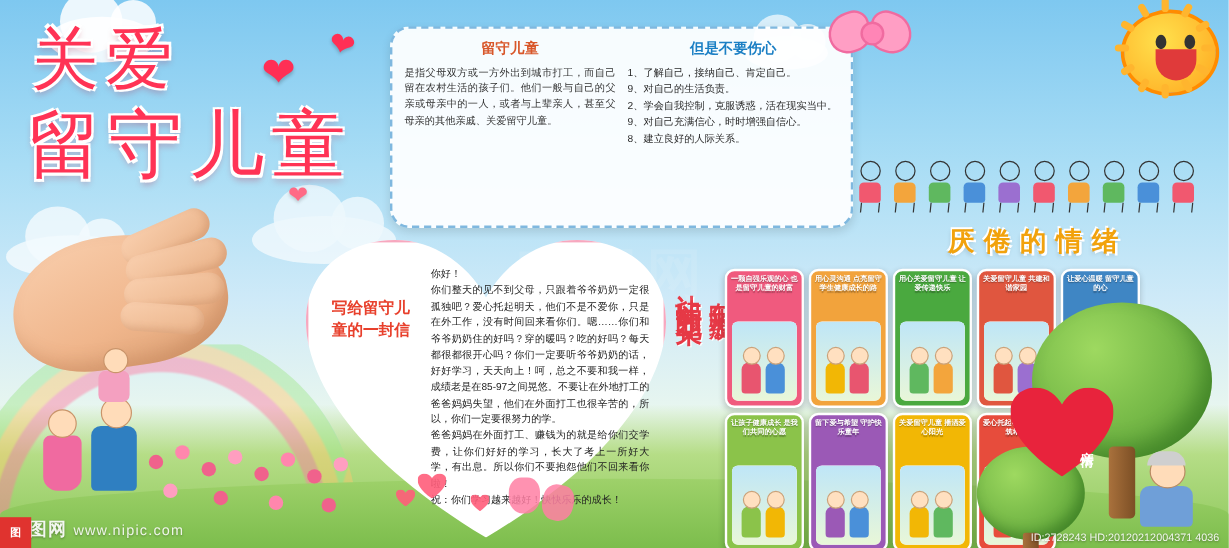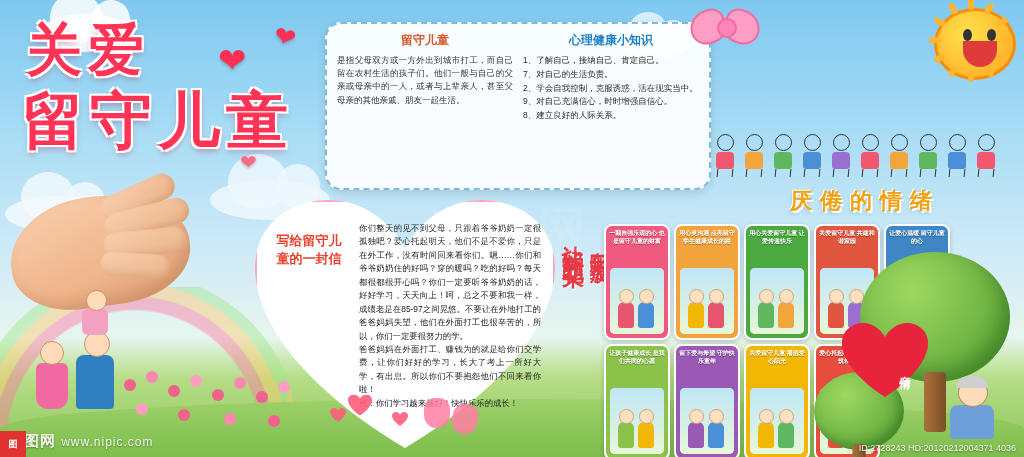--- a/index.html
+++ b/index.html
@@ -76,21 +76,21 @@
   }
 
   
   .title-block {
     position: absolute;
     left: 22px; top: 22px;
     width: 290px;
   }
   .main-title-1, .main-title-2 {
     font-family: "DejaVu Sans", sans-serif;
-    font-weight: bold;
+    font-weight: normal;
     color: #ff3355;
     text-shadow:
       2px 2px 0 #fff, -2px -2px 0 #fff, 2px -2px 0 #fff, -2px 2px 0 #fff,
       0 4px 6px rgba(180,0,40,0.35);
     letter-spacing: 6px;
     line-height: 1;
   }
   .main-title-1 { font-size: 56px; margin-left: 4px; }
   .main-title-2 { font-size: 62px; margin-top: 12px; }
   .title-heart {
@@ -245,21 +245,21 @@
   }
   .heart-shape {
     position: absolute; inset: 0;
     background: #ffffff;
     border: 2px solid #f7a8bf;
     box-shadow: 0 4px 10px rgba(0,0,0,.12);
     clip-path: path("M150,248 C 20,170 0,100 0,68 C 0,22 38,0 74,0 C 108,0 136,22 150,48 C 164,22 192,0 226,0 C 262,0 300,22 300,68 C 300,100 280,170 150,248 Z");
   }
   .heart-letter-title {
     position: absolute;
-    left: 16px; top: 32px;
+    left: 16px; top: 48px;
     width: 76px;
     font-size: 13px;
     font-weight: bold;
     color: #e8402c;
     line-height: 1.35;
     text-align: center;
   }
   .heart-letter-body {
     position: absolute;
     left: 14px; top: 22px;
@@ -458,27 +458,27 @@
   <div class="hand">
     <div class="finger f1"></div>
     <div class="finger f2"></div>
     <div class="finger f3"></div>
     <div class="finger f4"></div>
   </div>
 
   <div class="note-box">
     <div class="note-col">
       <div class="note-title">留守儿童</div>
-      <div class="note-text">是指父母双方或一方外出到城市打工，而自己留在农村生活的孩子们。他们一般与自己的父亲或母亲中的一人，或者与上辈亲人，甚至父母亲的其他亲戚、朋友一起生活。</div>
+      <div class="note-text">是指父母双方或一方外出到城市打工，而自己留在农村生活的孩子们。他们一般与自己的父亲或母亲中的一人，或者与上辈亲人，甚至父母亲的其他亲戚、关爱留守儿童。</div>
     </div>
     <div class="note-col">
-      <div class="note-title blue">心理健康小知识</div>
+      <div class="note-title blue">但是不要伤心</div>
       <div class="note-list">
         <div>1、了解自己，接纳自己、肯定自己。</div>
-        <div>7、对自己的生活负责。</div>
+        <div>9、对自己的生活负责。</div>
         <div>2、学会自我控制，克服诱惑，活在现实当中。</div>
         <div>9、对自己充满信心，时时增强自信心。</div>
         <div>8、建立良好的人际关系。</div>
       </div>
     </div>
   </div>
 
   <div class="bow">
     <div class="lobe l"></div>
     <div class="lobe r"></div>
@@ -556,20 +556,21 @@
         <div class="body" style="background:#f1586f"></div>
         <div class="legs"></div>
       </div>
   </div>
   <div class="right-head2">厌倦的情绪</div>
 
   <div class="heart-letter">
     <div class="heart-shape"></div>
     <div class="heart-letter-title">写给留守儿童的一封信</div>
     <div class="heart-letter-body">
+      <span class="l">你好！</span>
       <span class="l">你们整天的见不到父母，只跟着爷爷奶奶一定很孤独吧？爱心托起明天，他们不是不爱你，只是在外工作，没有时间回来看你们。嗯……你们和爷爷奶奶住的好吗？穿的暖吗？吃的好吗？每天都很都很开心吗？你们一定要听爷爷奶奶的话，好好学习，天天向上！呵，总之不要和我一样，成绩老是在85-97之间晃悠。不要让在外地打工的爸爸妈妈失望，他们在外面打工也很辛苦的，所以，你们一定要很努力的学。</span>
       <span class="l">爸爸妈妈在外面打工、赚钱为的就是给你们交学费，让你们好好的学习，长大了考上一所好大学，有出息。所以你们不要抱怨他们不回来看你啦！</span>
       <span class="l">祝：你们学习越来越好！快快乐乐的成长！</span>
     </div>
   </div>
 
   <div class="vslogan">让留守的花朵</div>
   <div class="vslogan2">在阳光下绽放</div>
 
   <div class="cards-row row1">

